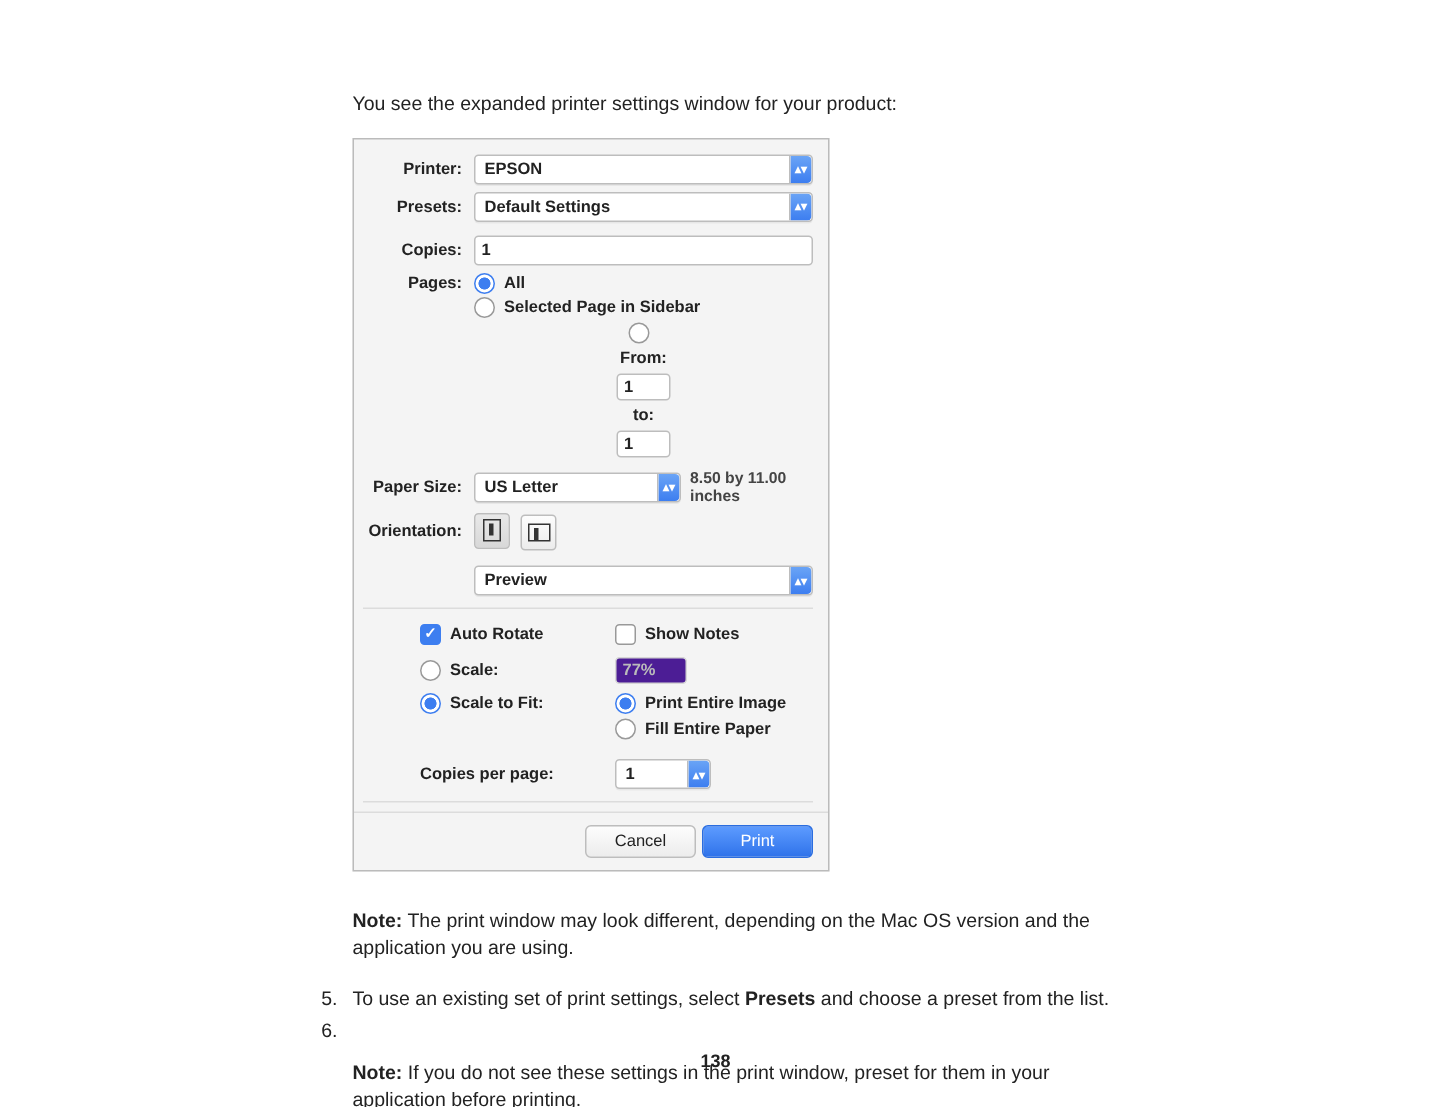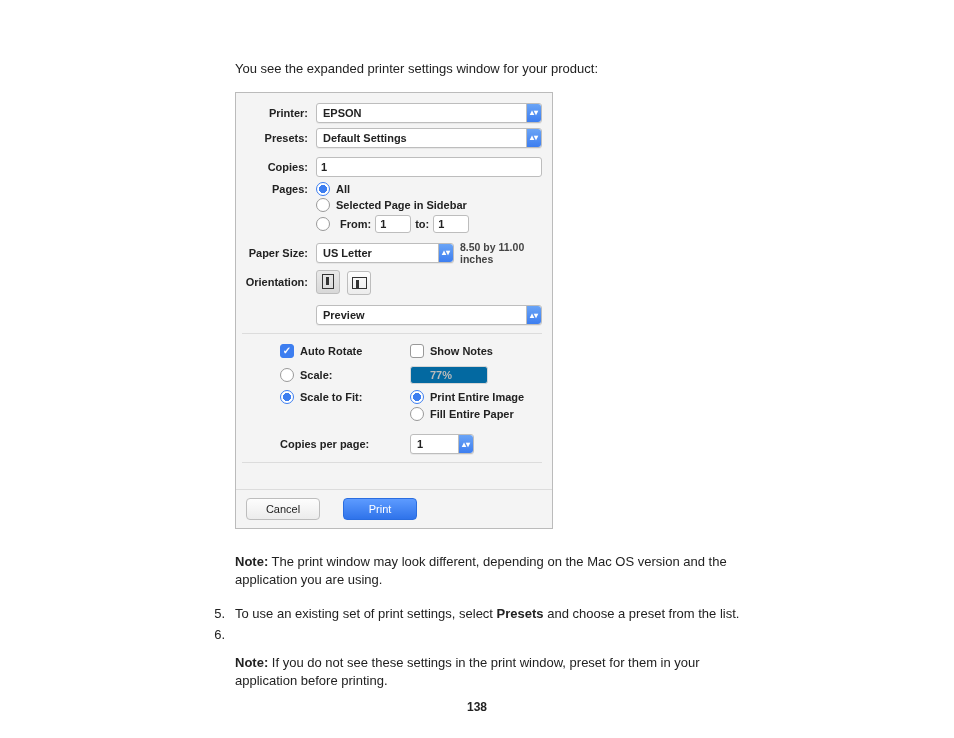--- a/index.html
+++ b/index.html
@@ -110,26 +110,26 @@
     padding: 0 6px 0 38px;
   }
   .opt-row { display:flex; align-items:center; margin-bottom:8px;}
   .opt-left { flex:0 0 130px; display:flex; align-items:center;}
   .opt-right { flex:1; display:flex; align-items:center;}
   .chk {
     width:12px; height:12px; border:1px solid #999; border-radius:3px; background:#fff; margin-right:6px;
     display:inline-flex; align-items:center; justify-content:center; flex-shrink:0;
   }
   .chk.checked { background:#3d7ef0; border-color:#3d7ef0; color:#fff; font-size:10px; line-height:10px;}
-  .scale-box { width:38px; height:16px; border:1px solid #d6d6d6; background:#0369a1; border-radius:3px; color:#bbb; display:flex; align-items:center; padding:0 19px; font-size:11px;}
+  .scale-box { width:38px; height:16px; border:1px solid #d6d6d6; background:#4c1d95; border-radius:3px; color:#bbb; display:flex; align-items:center; padding:0 4px; font-size:11px;}
   .copies-pp { width:56px; flex:0 0 56px;}
   .footer {
     border-top: 1px solid #dcdcdc;
     padding: 8px 10px;
-    display:flex; justify-content:flex-start; gap:23px;margin-top:20px;
+    display:flex; justify-content:flex-end; gap:4px;
   }
   .btn {
     height:20px; min-width:52px; padding:0 10px; border-radius:4px; font-size:11px;
     border:1px solid #bdbdbd; background:linear-gradient(#fdfdfd,#ececec);
     display:inline-flex; align-items:center; justify-content:center;
   }
   .btn.primary {
     border-color:#2a6de0; background:linear-gradient(#5d9bff,#2f73ea); color:#fff;
   }
 
@@ -181,21 +181,21 @@
         <div class="label">Pages:</div>
         <div style="display:flex; align-items:center;">
           <span class="radio checked"></span>
           <span>All</span>
         </div>
       </div>
       <div class="radio-row">
         <span class="radio"></span>
         <span>Selected Page in Sidebar</span>
       </div>
-      <div class="from-group" style="margin-bottom:8px;">
+      <div class="from-group" style="margin-bottom:8px;flex-direction:column;">
         <span class="radio"></span>
         <span>From:</span>
         <div class="tiny-input">
             <span>1</span>
           </div>
         <span>to:</span>
         <div class="tiny-input">
             <span>1</span>
           </div>
       </div>

